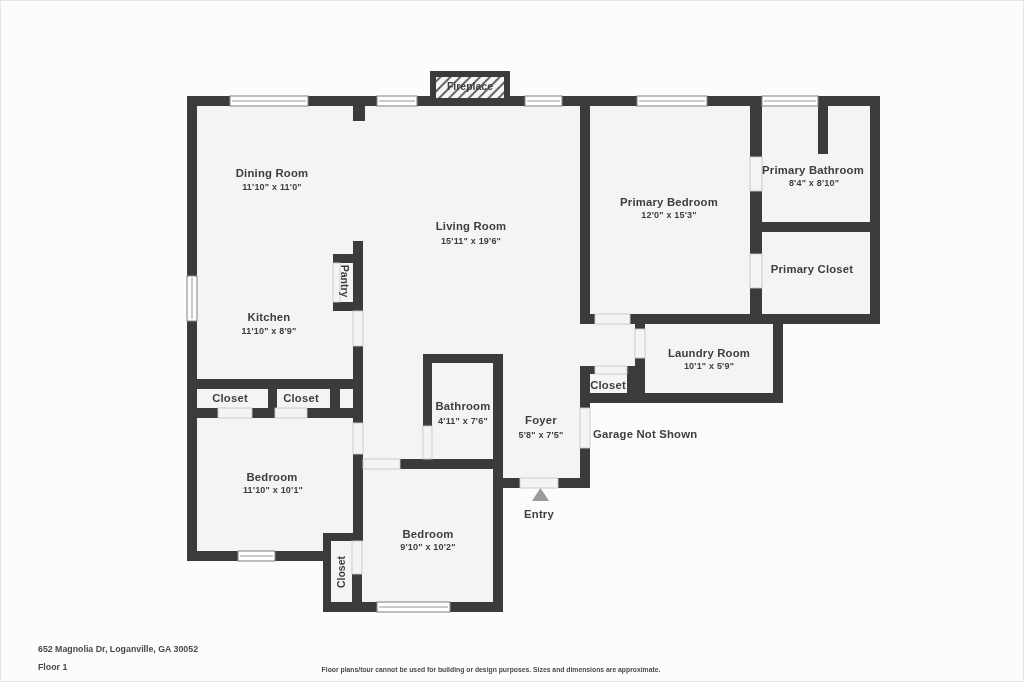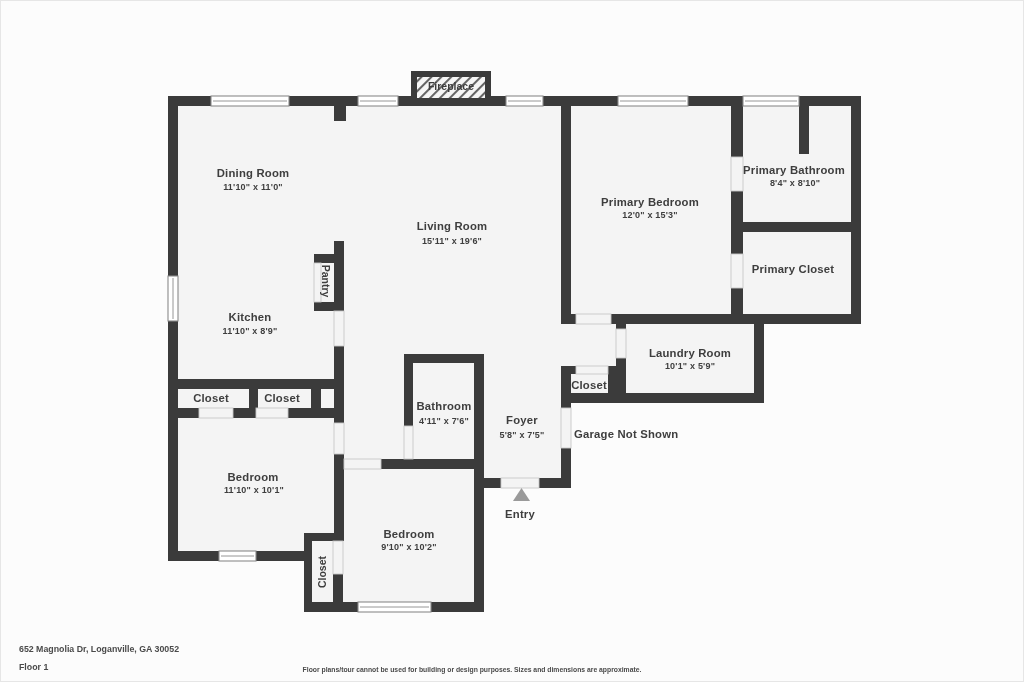--- a/index.html
+++ b/index.html
@@ -1,19 +1,20 @@
 <!DOCTYPE html>
 <html style="--wall: #3b3b3b; --floor: #f4f4f4; --window_frame: #8a8a8a; --door_frame: #c8c8c8; --label: #3e3e3e; --entry_arrow: #9a9a9a; --footer_text: #4a4a4a; --page_border: #e6e6e6; --page_bg: #fcfcfc;"><head>
 <meta charset="utf-8">
 <style>
   html,body{margin:0;padding:0;background:#fff;}
   .page{
     position:relative;width:1024px;height:682px;box-sizing:border-box;
     background:var(--page_bg,#fcfcfc);border:1px solid var(--page_border,#e6e6e6);
     font-family:"Liberation Sans",sans-serif;
+    padding-left:19px;
   }
   svg{display:block;}
   .floor{fill:var(--floor,#f4f4f4);}
   .wall{fill:var(--wall,#3b3b3b);}
   .win{fill:#ffffff;stroke:var(--window_frame,#8a8a8a);stroke-width:1.1;}
   .winline{stroke:var(--window_frame,#8a8a8a);stroke-width:0.9;}
   .door{fill:var(--floor,#f4f4f4);stroke:var(--door_frame,#c8c8c8);stroke-width:0.9;}
   .lbl{font:bold 11.3px "Liberation Sans",sans-serif;fill:var(--label,#3e3e3e);text-anchor:middle;letter-spacing:.2px;}
   .dim{font:bold 9px "Liberation Sans",sans-serif;fill:var(--label,#3e3e3e);text-anchor:middle;letter-spacing:.2px;}
   .lbl-sm{font:bold 10.5px "Liberation Sans",sans-serif;fill:var(--label,#3e3e3e);text-anchor:middle;}

